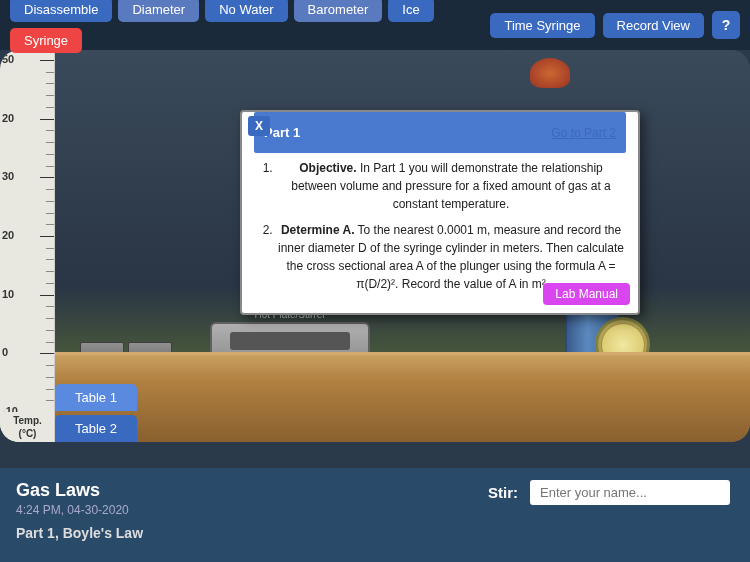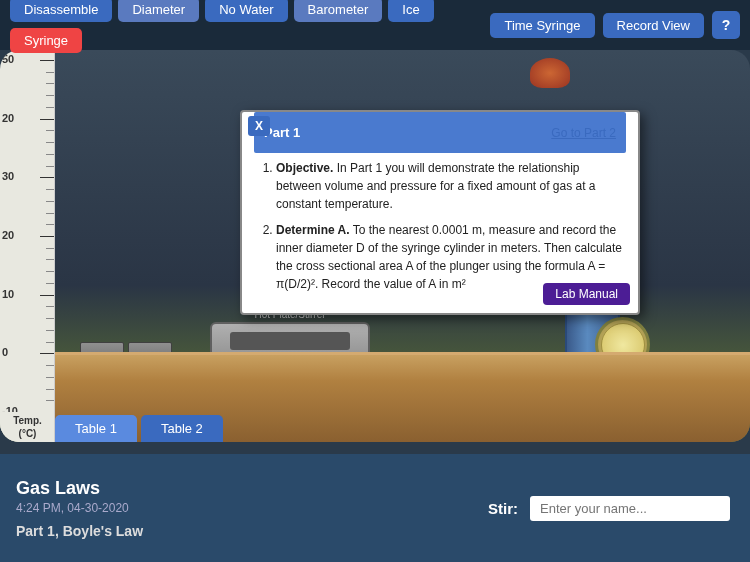--- a/index.html
+++ b/index.html
@@ -304,67 +304,69 @@
     }
     .procedure-item {
       font-size: 12px;
       color: #222;
       line-height: 1.5;
       margin-bottom: 8px;
       padding-left: 4px;
     }
     .procedure-item ol {
       padding-left: 18px;
+      text-align: center;
     }
     .procedure-item li {
       margin-bottom: 8px;
     }
     #lab-manual-btn {
       position: absolute;
       bottom: 8px;
       right: 8px;
-      background: #4c1d95;
+      background: #d946ef;
       color: white;
       border: none;
       border-radius: 4px;
       padding: 4px 12px;
       font-size: 12px;
       cursor: pointer;
     }
 
     
     #bottom-tabs {
       position: absolute;
       bottom: 120px;
       left: 55px;
       display: flex;
       gap: 4px;
       z-index: 10;
+      flex-direction: column;
     }
     .tab-btn {
       background: #3a6abf;
       color: white;
       border: none;
       border-radius: 5px 5px 0 0;
       padding: 6px 20px;
       font-size: 13px;
       cursor: pointer;
     }
     .tab-btn.active { background: #5a8adf; }
 
     
     #bottom-bar {
       position: absolute;
       bottom: 0;
       left: 0;
       right: 0;
-      height: 108px;
+      height: 94px;
       background: #2a4a6a;
       display: flex;
-      align-items: center;
+      align-items: flex-start;
     }
     #bottom-left {
       flex: 1;
       padding: 12px 16px;
       color: white;
     }
     #bottom-left h2 {
       font-size: 18px;
       font-weight: bold;
       margin-bottom: 2px;

